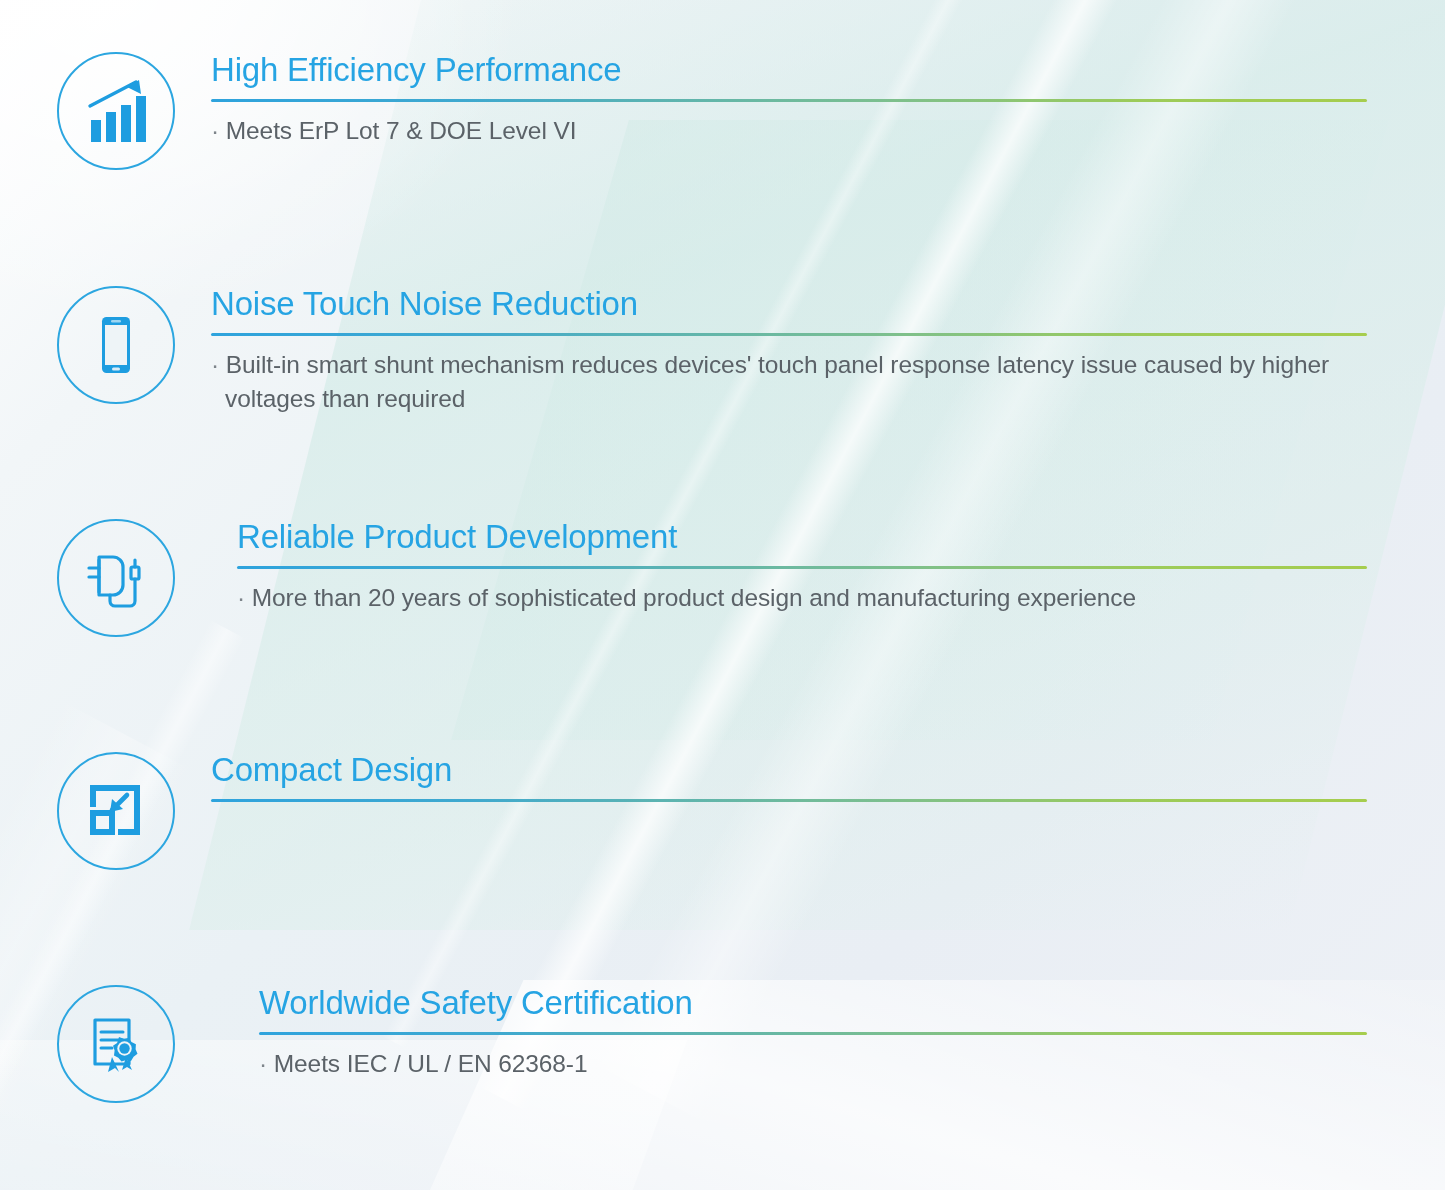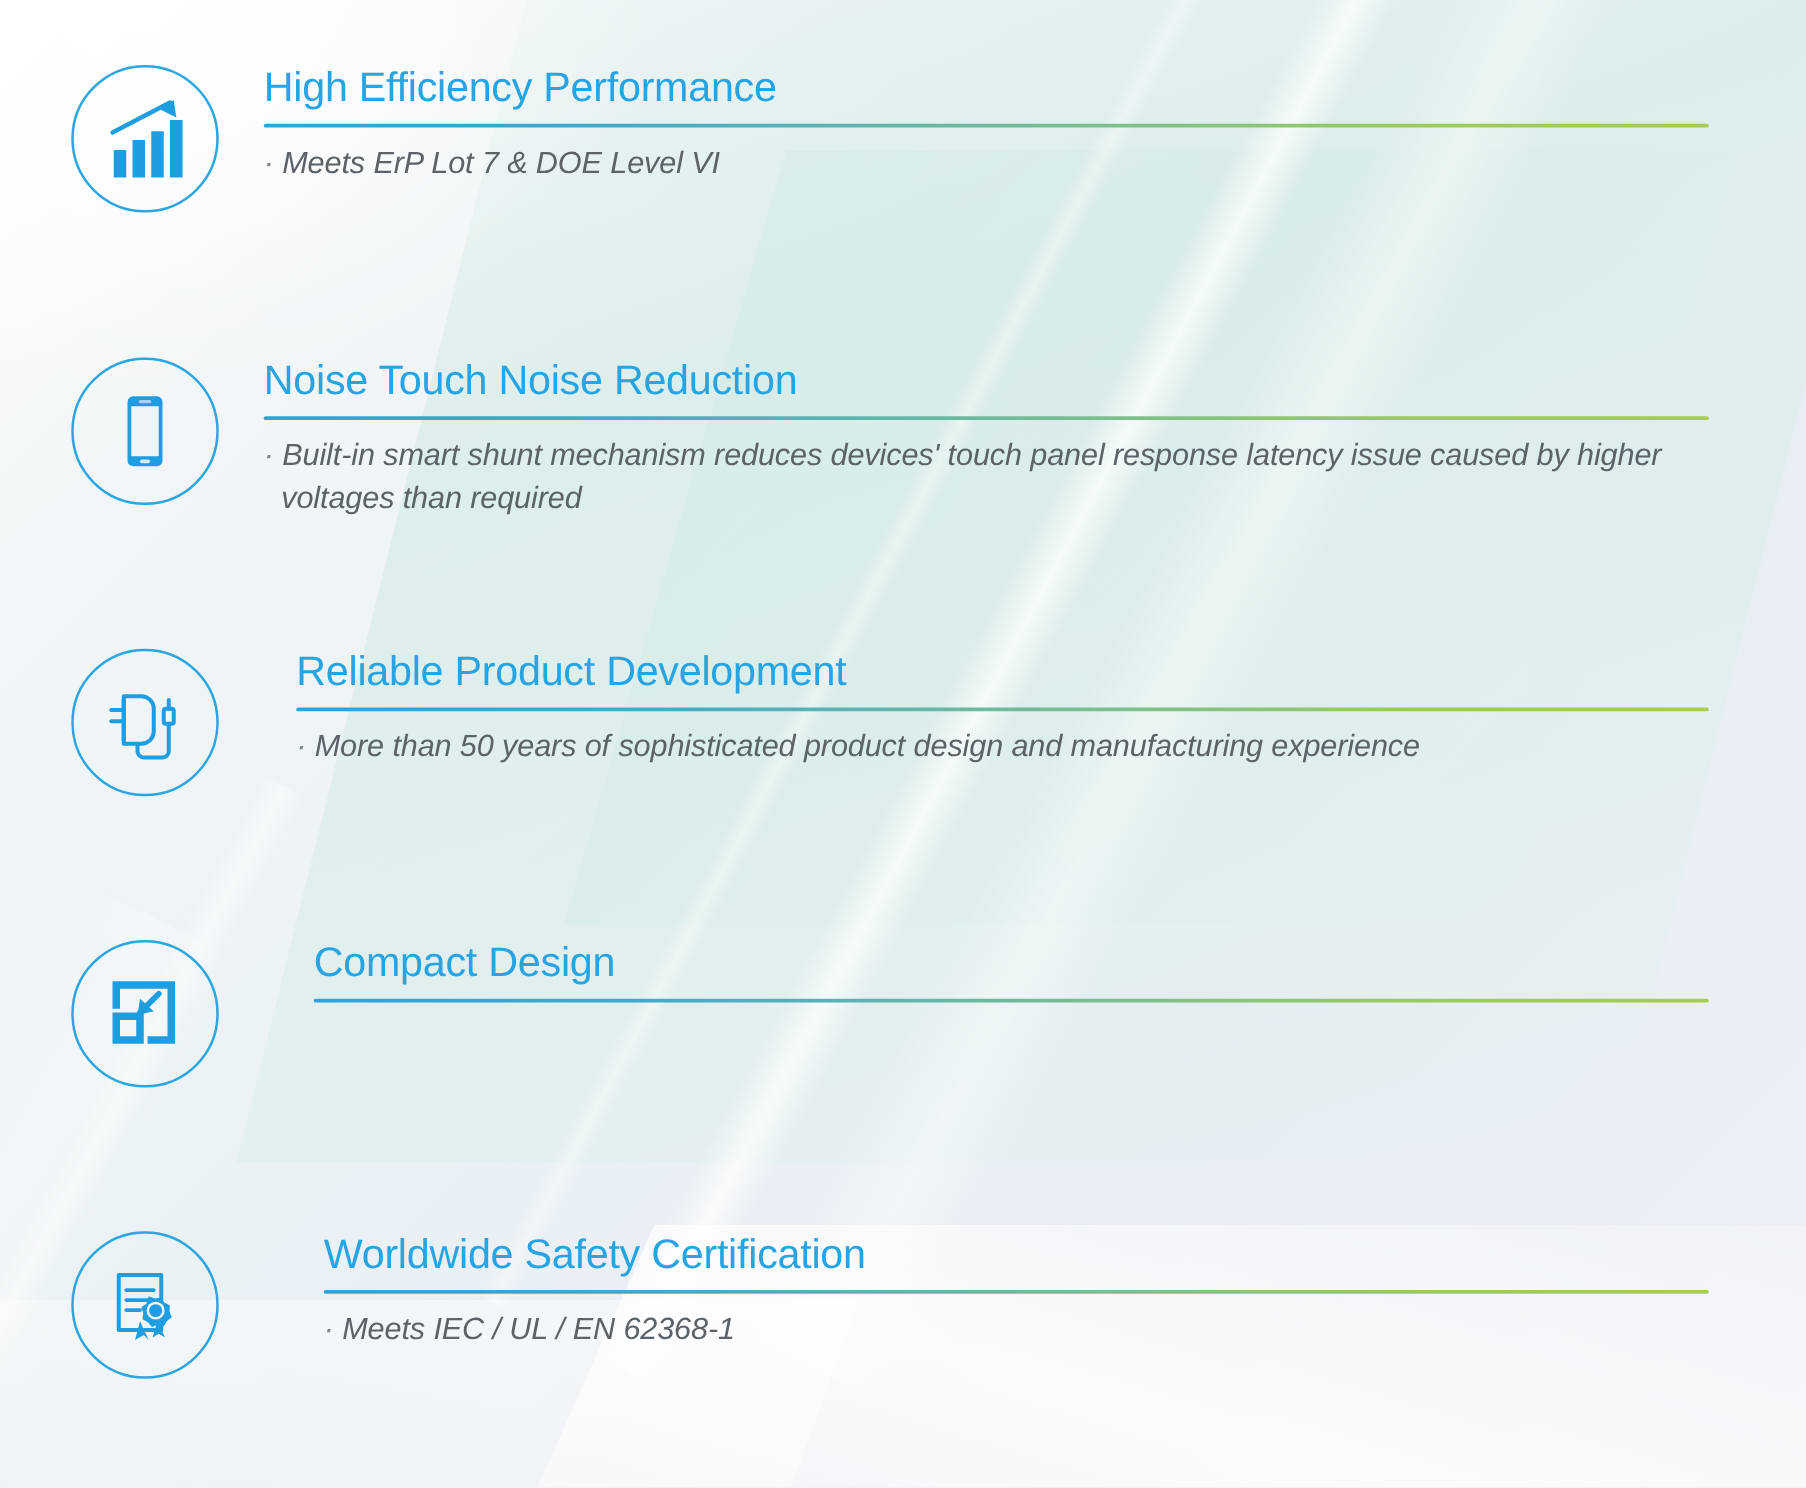--- a/index.html
+++ b/index.html
@@ -136,21 +136,20 @@
     padding: 0;
     list-style: none;
   }
   .bullet {
     color: #5b6268;
     font-size: 24.5px;
     line-height: 1.42;
     text-indent: -14px;
     padding-left: 14px;
     letter-spacing: -0.1px;
-    font-style: italic;
   }
   .bullet .dot { color: #7d848a; }
 </style>
 </head>
 <body>
 
 <div class="page">
 
   <div class="bg-layer">
     <div class="bg-teal-wash"></div>
@@ -232,26 +231,26 @@
               <rect x="54" y="26" width="8" height="12" rx="1.6"></rect>
               <path d="M58 19 V26"></path>
             </g>
           </svg>
         </div>
       </div>
       <div class="feature-body">
         <div class="feature-title">Reliable Product Development</div>
         <div class="divider"></div>
         <ul class="bullets">
-          <li class="bullet"><span class="dot">·</span> <span>More than 50 years of sophisticated product  design and manufacturing experience</span></li>
+          <li class="bullet"><span class="dot">·</span> <span>More than 20 years of sophisticated product  design and manufacturing experience</span></li>
         </ul>
       </div>
     </div>
 
-    <div class="feature" style="top:752px;gap:40px;">
+    <div class="feature" style="top:752px;">
       <div class="icon-wrap">
         <div class="icon-circle">
           <svg width="74" height="74" viewBox="0 0 74 74" aria-hidden="true">
             <g fill="none" stroke="#1e9de0" stroke-width="6">
               <path d="M14 33 V14 H58 V58 H39"></path>
               <rect x="14" y="39" width="19" height="19"></rect>
             </g>
             <g fill="none" stroke="#1e9de0" stroke-width="4.6" stroke-linecap="round" stroke-linejoin="round">
               <path d="M48 21 L33 36"></path>
             </g>

